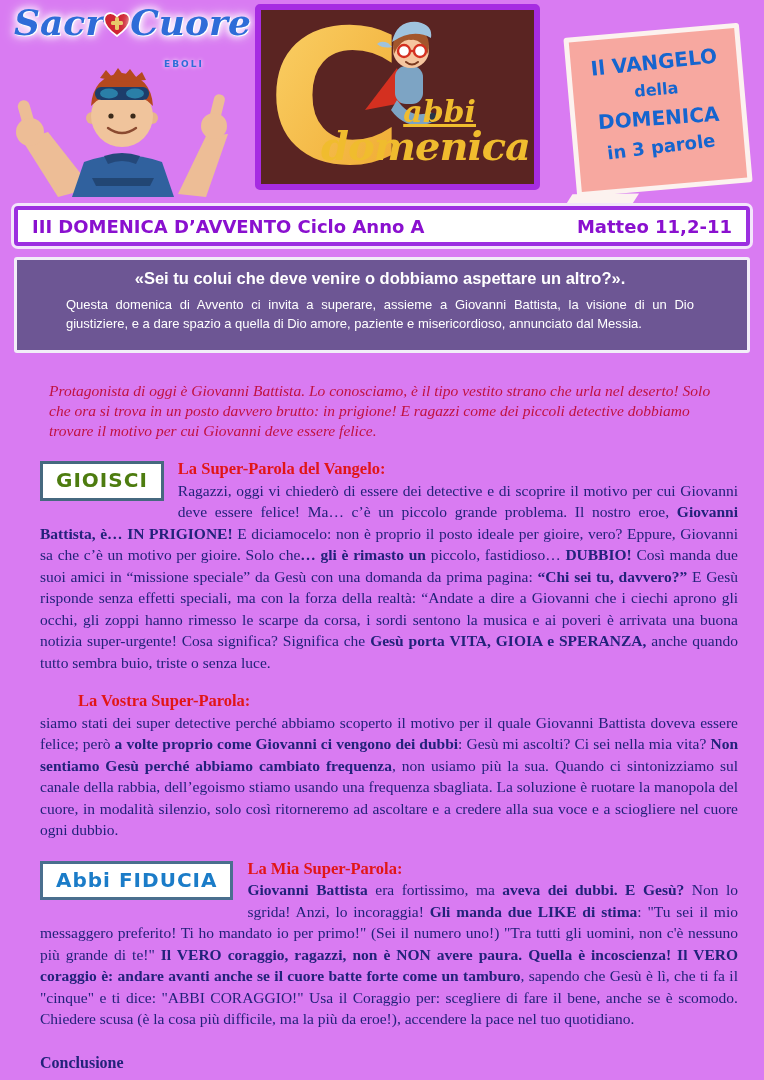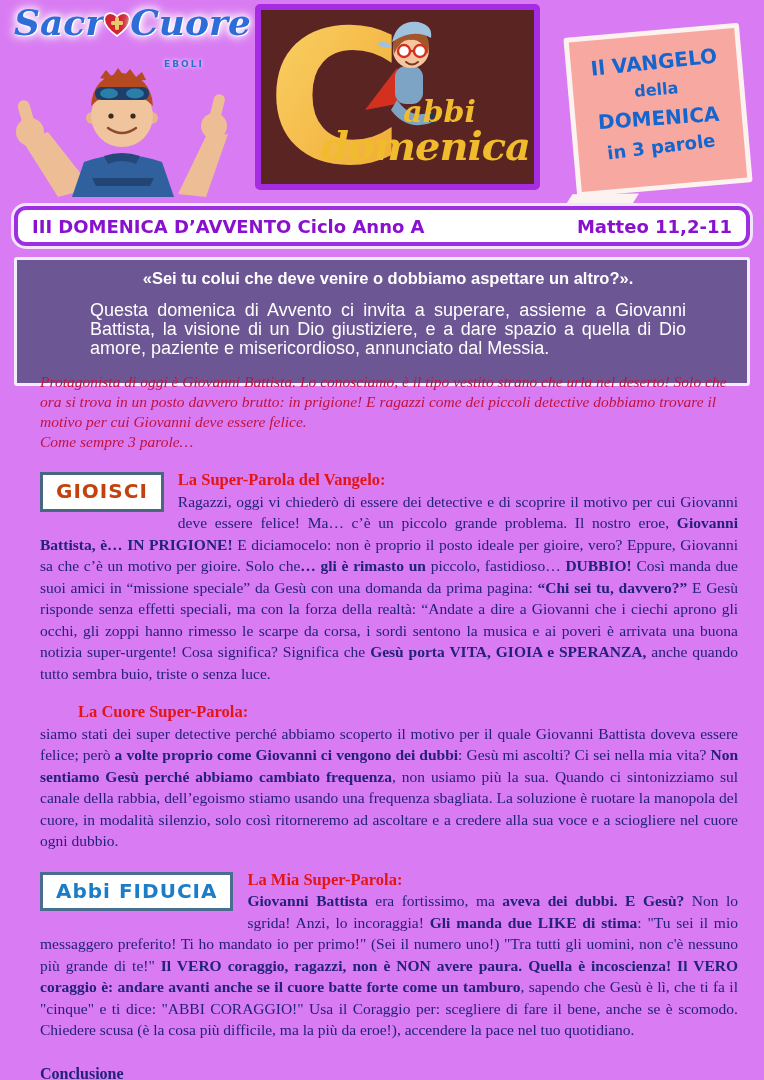--- a/index.html
+++ b/index.html
@@ -13,53 +13,53 @@
   .logo .heart{display:inline-block;vertical-align:-3px;margin:0 -2px;}
   .logo-sub{position:absolute;left:150px;top:42px;width:90px;
         font-family:"DejaVu Sans",sans-serif;font-style:normal;font-size:9px;font-weight:bold;
         letter-spacing:2px;color:#2e6cd8;text-shadow:0 0 4px #fff;}
   .boy{position:absolute;left:0;top:52px;width:252px;height:145px;}
 
   .brand-box{position:absolute;left:255px;top:4px;width:285px;height:186px;
         background:#5a2422;border:6px solid #a62ce2;border-radius:5px;box-sizing:border-box;}
   .brand-box svg{position:absolute;left:0;top:0;}
   .brand-abbi{position:absolute;right:58px;top:84px;font-family:"DejaVu Serif",serif;
-        font-style:italic;font-weight:bold;font-size:30px;color:#f0bc2e;}
+        font-style:italic;font-weight:bold;font-size:30px;color:#f0bc2e;text-decoration:underline;}
   .brand-oraggio{position:absolute;right:4px;top:112px;font-family:"DejaVu Serif",serif;
         font-style:italic;font-weight:bold;font-size:40px;color:#f0bc2e;letter-spacing:-1px;}
 
   .sticky{position:absolute;left:570px;top:30px;width:176px;height:160px;
         background:#f7a8a0;border:5px solid #fcf2ef;border-radius:3px;
         transform:rotate(-5deg);box-sizing:border-box;text-align:center;padding-top:12px;
         font-family:"DejaVu Sans",sans-serif;font-weight:bold;color:#1565cf;}
   .sticky::after{content:"";position:absolute;left:-16px;bottom:-16px;width:70px;height:12px;
         background:#fcf2ef;transform:skewX(-35deg) rotate(4deg);}
   .sticky .l1{display:block;font-size:20px;line-height:30px;transform:rotate(-1deg);}
   .sticky .l2{display:block;font-size:16px;line-height:26px;}
   .sticky .l3{display:block;font-size:20px;line-height:30px;transform:rotate(1deg);}
   .sticky .l4{display:block;font-size:18px;line-height:28px;transform:rotate(-2deg);}
 
   
   .title-bar{position:absolute;left:14px;right:14px;top:206px;height:40px;background:#ffffff;
-        border:4px solid #9c2fe0;border-radius:12px;box-shadow:0 0 0 3px #f3e6fb;box-sizing:border-box;
+        border:4px solid #9c2fe0;border-radius:4px;box-shadow:0 0 0 3px #f3e6fb;box-sizing:border-box;
         display:flex;justify-content:space-between;align-items:center;padding:0 14px;
         font-family:"DejaVu Sans",sans-serif;font-weight:bold;font-size:18px;color:#8a10cf;}
 
   
   .quote-box{position:absolute;left:14px;right:14px;top:257px;min-height:95px;background:#6d5694;
         border:3px solid #f2eef8;border-radius:3px;box-sizing:border-box;
-        padding:9px 48px 12px 60px;color:#ffffff;}
+        padding:9px 48px 12px 44px;color:#ffffff;}
   .quote-box .quote{margin:0 0 7px 0;font-weight:bold;font-size:16.5px;text-align:center;}
-  .quote-box .quote-body{margin:13px;font-size:18px;line-height:19px;text-align:justify;}
+  .quote-box .quote-body{margin:5px;font-size:13px;line-height:19px;text-align:justify;}
 
   
   .content{position:absolute;left:40px;right:26px;top:372px;color:#22227a;}
   .intro{font-family:"Liberation Serif",serif;font-style:italic;font-size:15.5px;
         line-height:20px;color:#c01240;}
-  .intro p{margin:0;font-style:italic;}
+  .intro p{margin:9px;font-style:italic;}
 
   .section{margin-top:17px;font-family:"Liberation Serif",serif;font-size:15.5px;
         line-height:21.5px;text-align:justify;}
   .label-box{float:left;background:#ffffff;border:3px solid #46697f;padding:6px 13px;
         margin:3px 14px 4px 0;font-family:"DejaVu Sans",sans-serif;font-weight:bold;
         font-size:20px;letter-spacing:1px;white-space:nowrap;}
   .sec-heading{color:#e11616;font-weight:bold;font-size:16.5px;margin:0;text-align:left;padding-left:38px;}
   .sec-body{margin:0;}
   .sec-body .b{font-weight:bold;}
   .section::after{content:"";display:block;clear:both;}
@@ -159,31 +159,30 @@
 
   <div class="quote-box">
     <p class="quote">«Sei tu colui che deve venire o dobbiamo aspettare un altro?».</p>
     <p class="quote-body">Questa domenica di Avvento ci invita a superare, assieme a Giovanni Battista, la visione di un Dio giustiziere, e a dare spazio a quella di Dio amore, paziente e misericordioso, annunciato dal Messia.</p>
   </div>
 
   <main class="content">
 
     <div class="intro">
       <p>Protagonista di oggi è Giovanni Battista. Lo conosciamo, è il tipo vestito strano che urla nel deserto! Solo che ora si trova in un posto davvero brutto: in prigione! E ragazzi come dei piccoli detective dobbiamo trovare il motivo per cui Giovanni deve essere felice.</p>
-      <p>Come sempre 3 parole…</p>
     </div>
 
     <section class="section">
-      <span class="label-box" style="color: #c2410c; border-color: rgb(70, 105, 127);">GIOISCI</span>
+      <span class="label-box" style="color: #4d7c0f; border-color: rgb(70, 105, 127);">GIOISCI</span>
       <p class="sec-heading">La Super-Parola del Vangelo:</p>
       <p class="sec-body"><span>Ragazzi, oggi vi chiederò di essere dei detective e di scoprire il motivo per cui Giovanni deve essere felice! Ma… c’è un piccolo grande problema. Il nostro eroe, </span><span class="b">Giovanni Battista, è… IN PRIGIONE!</span><span> E diciamocelo: non è proprio il posto ideale per gioire, vero? Eppure, Giovanni sa che c’è un motivo per gioire. Solo che</span><span class="b">… gli è rimasto un</span><span> piccolo, fastidioso… </span><span class="b">DUBBIO!</span><span> Così manda due suoi amici in “missione speciale” da Gesù con una domanda da prima pagina: </span><span class="b">“Chi sei tu, davvero?”</span><span> E Gesù risponde senza effetti speciali, ma con la forza della realtà: “Andate a dire a Giovanni che i ciechi aprono gli occhi, gli zoppi hanno rimesso le scarpe da corsa, i sordi sentono la musica e ai poveri è arrivata una buona notizia super-urgente!  Cosa significa? Significa che </span><span class="b">Gesù porta VITA, GIOIA e SPERANZA,</span><span> anche quando tutto sembra buio, triste o senza luce.</span></p>
     </section>
 
     <section class="section">
-      <p class="sec-heading">La Cuore Super-Parola:</p>
+      <p class="sec-heading">La Vostra Super-Parola:</p>
       <p class="sec-body"><span>siamo stati dei super detective perché abbiamo scoperto il motivo per il quale Giovanni Battista doveva essere felice; però </span><span class="b">a volte proprio come Giovanni ci vengono dei dubbi</span><span>: Gesù mi ascolti? Ci sei nella mia vita? </span><span class="b">Non sentiamo Gesù perché abbiamo cambiato frequenza</span><span>, non usiamo più la sua. Quando ci sintonizziamo sul canale della rabbia, dell’egoismo stiamo usando una frequenza sbagliata. La soluzione è ruotare la manopola del cuore, in modalità silenzio, solo così ritorneremo ad ascoltare e a credere alla sua voce e a sciogliere nel cuore ogni dubbio.</span></p>
     </section>
 
     <section class="section">
       <span class="label-box" style="color: rgb(27, 124, 200); border-color: rgb(74, 111, 142);">Abbi FIDUCIA</span>
       <p class="sec-heading">La Mia Super-Parola:</p>
       <p class="sec-body"><span class="b">Giovanni Battista</span><span> era fortissimo, ma </span><span class="b">aveva dei dubbi. E Gesù?</span><span> Non lo sgrida! Anzi, lo incoraggia! </span><span class="b">Gli manda due LIKE di stima</span><span>: "Tu sei il mio messaggero preferito! Ti ho mandato io per primo!" (Sei il numero uno!) "Tra tutti gli uomini, non c'è nessuno più grande di te!" </span><span class="b">Il VERO coraggio, ragazzi, non è NON avere paura. Quella è incoscienza!  Il VERO coraggio è: andare avanti anche se il cuore batte forte come un tamburo</span><span>, sapendo che Gesù è lì, che ti fa il "cinque" e ti dice: "ABBI CORAGGIO!" Usa il Coraggio per: scegliere di fare il bene, anche se è scomodo. Chiedere scusa (è la cosa più difficile, ma la più da eroe!), accendere la pace nel tuo quotidiano.</span></p>
     </section>
 
     <div class="conclusion">

